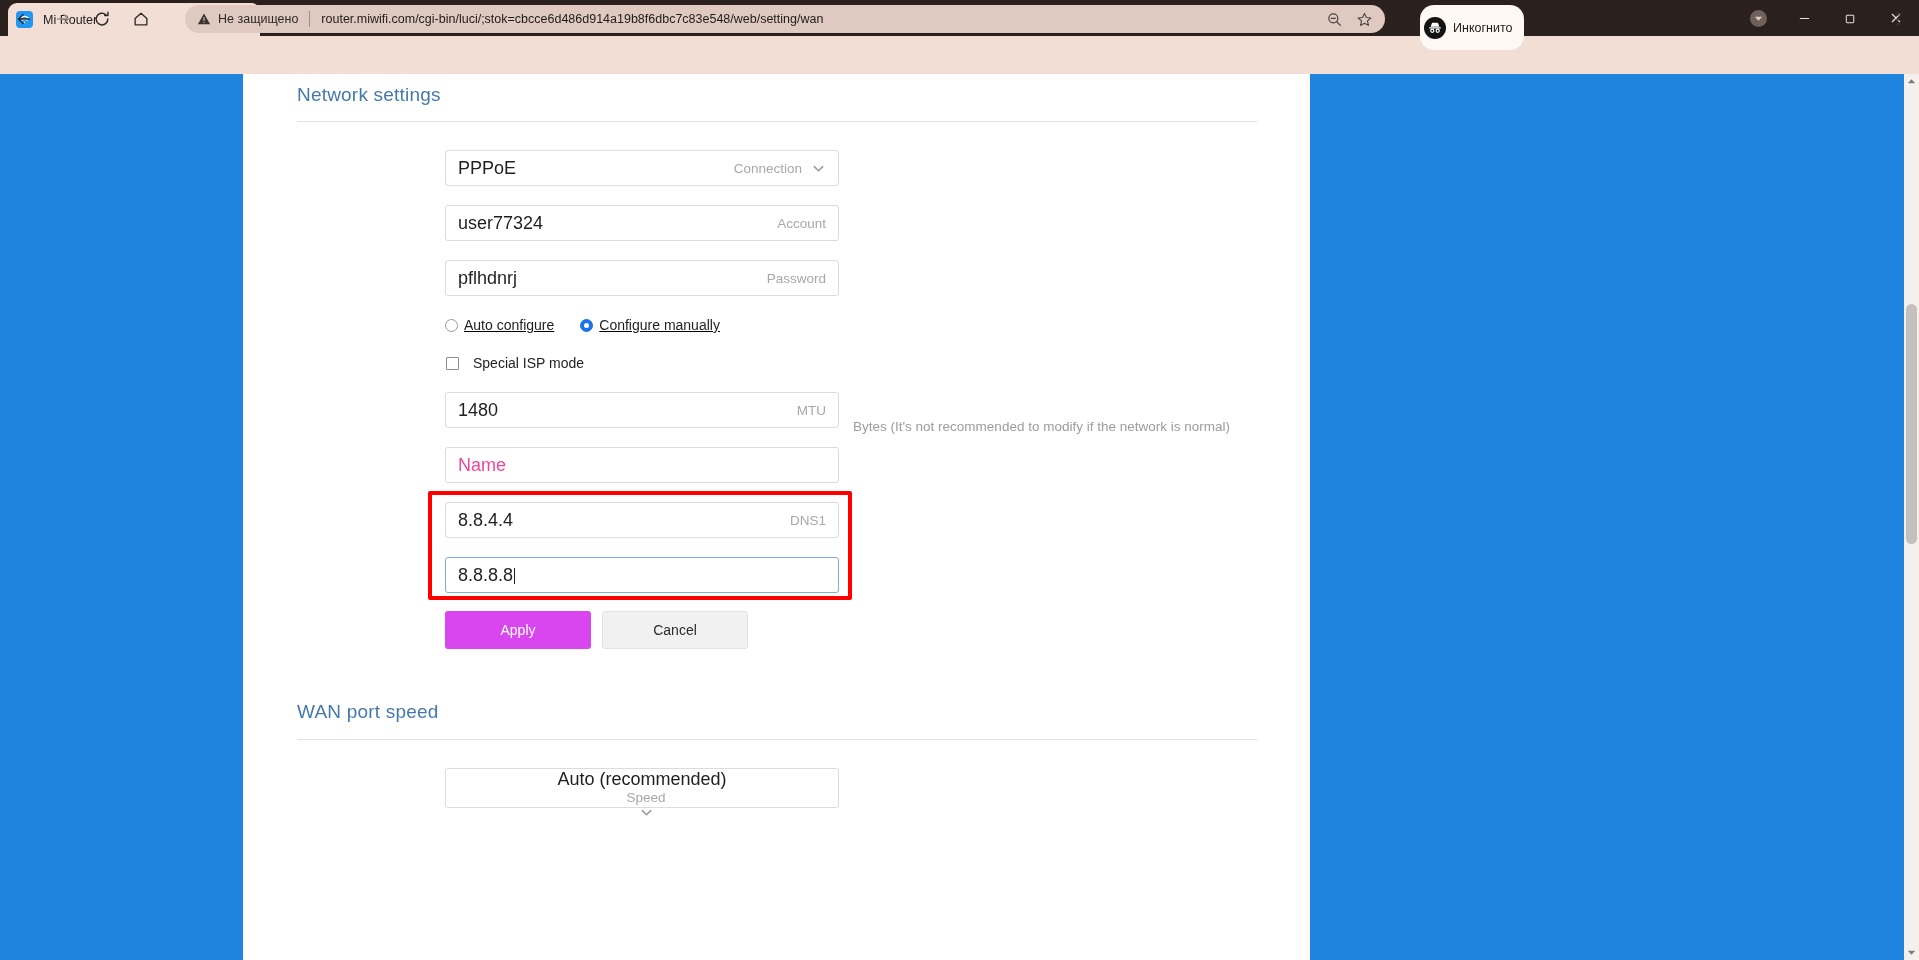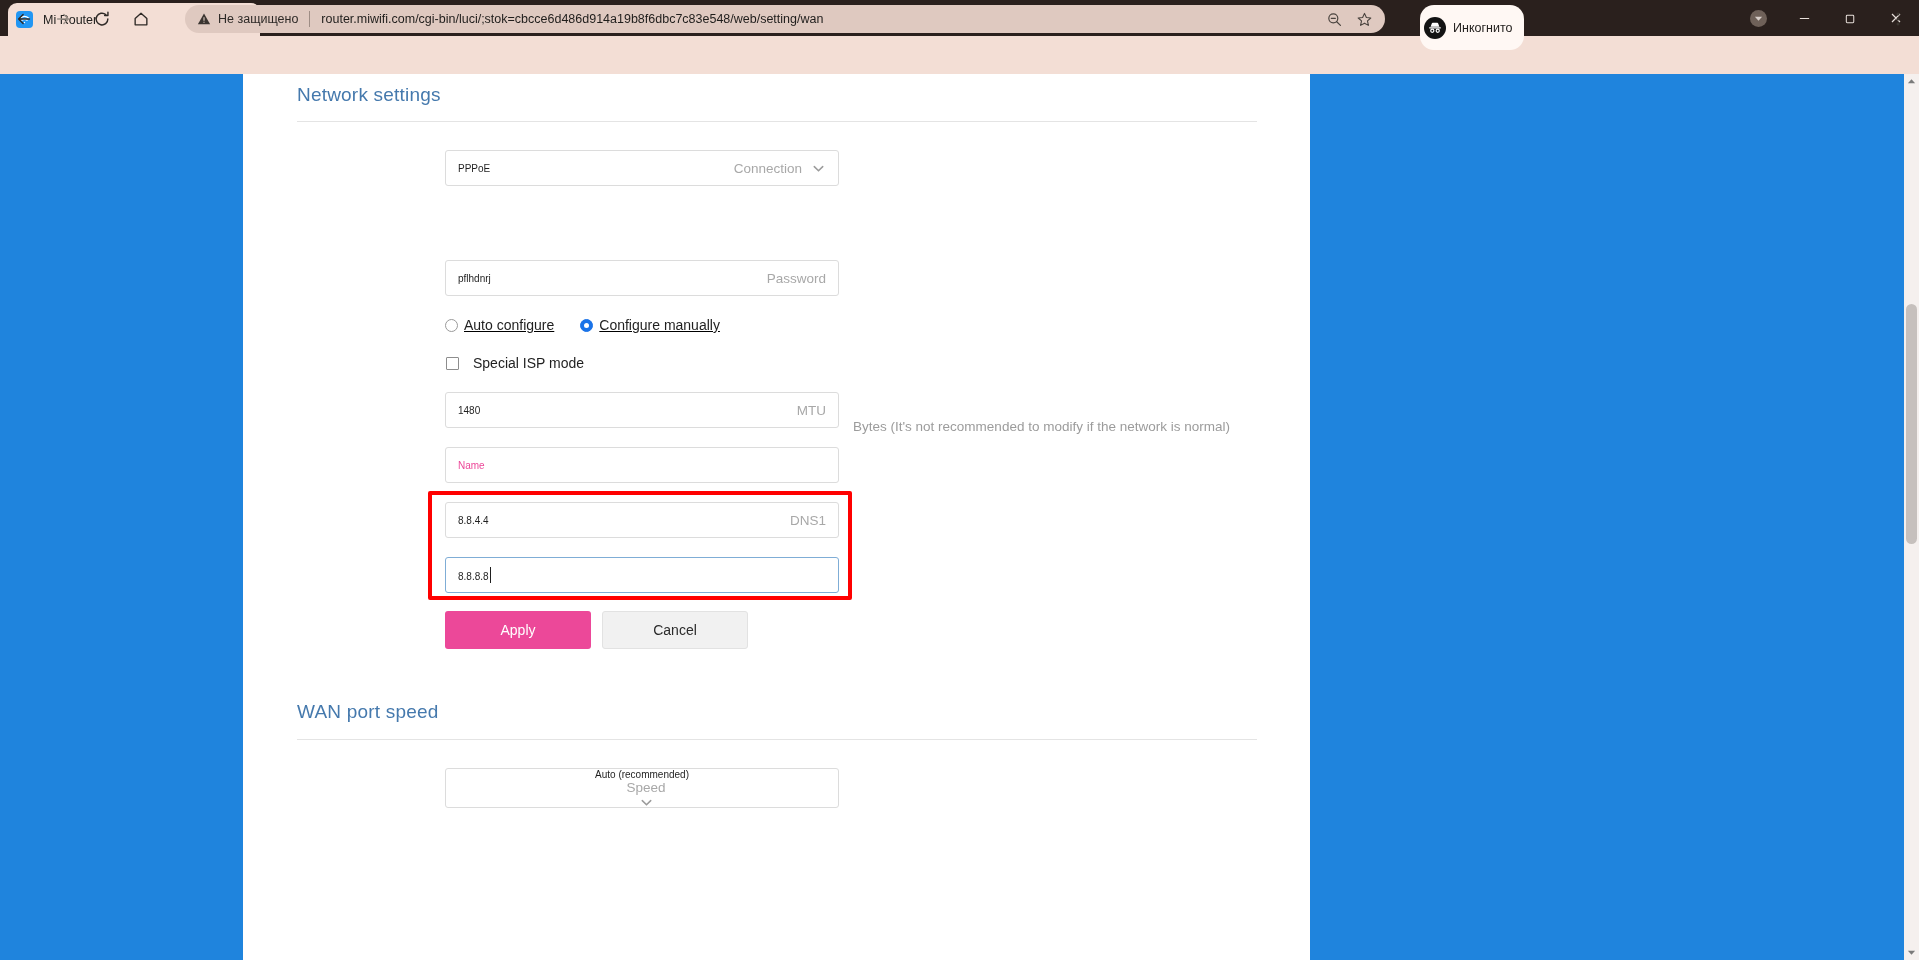--- a/index.html
+++ b/index.html
@@ -114,21 +114,21 @@
     position: absolute; height: 1px; background: #e4e4e4;
   }
 
   
   .field {
     position: absolute; left: 202px; width: 394px; height: 36px;
     border: 1px solid #dcdcdc; border-radius: 3px; background: #fff;
     display: flex; align-items: center; padding: 0 12px;
   }
   .field.focused { border: 1px solid #7fadd6; }
-  .field-value { font-size: 10px; color: #1f1f1f; flex: 1; }
+  .field-value { font-size: 18px; color: #1f1f1f; flex: 1; }
   .field-value.placeholder { color: #ec4899; }
   .field-label {
     font-size: 13.5px; color: #a8a8a8; white-space: nowrap; margin-left: 8px;
   }
   .caret {
     display: inline-block; width: 1px; height: 16px;
     background: #1f1f1f; vertical-align: -3px; margin-left: 1px;
   }
   .chev { margin-left: 9px; display: flex; color: #9b9b9b; }
 
@@ -159,21 +159,21 @@
   .annot-box {
     position: absolute; border: 4px solid #ff0000; border-radius: 2px;
     pointer-events: none;
   }
 
   .btn {
     position: absolute; height: 38px; border-radius: 3px;
     display: flex; align-items: center; justify-content: center;
     font-size: 14px;
   }
-  .btn-primary { background: #ec4899; color: #fff; width: 146px; }
+  .btn-primary { background: #d946ef; color: #fff; width: 146px; }
   .btn-secondary { background: #f1f1f1; color: #2b2b2b; width: 146px; border: 1px solid #e2e2e2; }
 
   
   .scrollbar {
     position: absolute; right: 0; top: 74px; width: 15px; height: 886px;
     background: #f5f0ee;
   }
   .scroll-arrow {
     position: absolute; left: 0; width: 15px; height: 15px;
     display: flex; align-items: center; justify-content: center; color: #7a7a7a;
@@ -318,20 +318,24 @@
     <div class="field" style="top:76px;">
       <span class="field-value">PPPoE</span>
       <span class="field-label">Connection</span>
       <span class="chev">
         <svg width="15" height="15" viewBox="0 0 16 16" stroke="currentColor" stroke-width="1.6" fill="none" stroke-linecap="round" stroke-linejoin="round">
           <path d="M3.5 6 L8 10.5 L12.5 6"></path>
         </svg>
       </span>
     </div>
 
+    <div class="field" style="top:131px;">
+      <span class="field-value">user77324</span>
+      <span class="field-label">Account</span>
+    </div>
 
     <div class="field" style="top:186px;">
       <span class="field-value">pflhdnrj</span>
       <span class="field-label">Password</span>
     </div>
 
     <div class="radio-row" style="left:202px; top:243px;">
       <span class="radio-item" style="margin-right:26px;">
         <span class="radio-dot"></span>
         <span class="radio-label">Auto configure</span>

